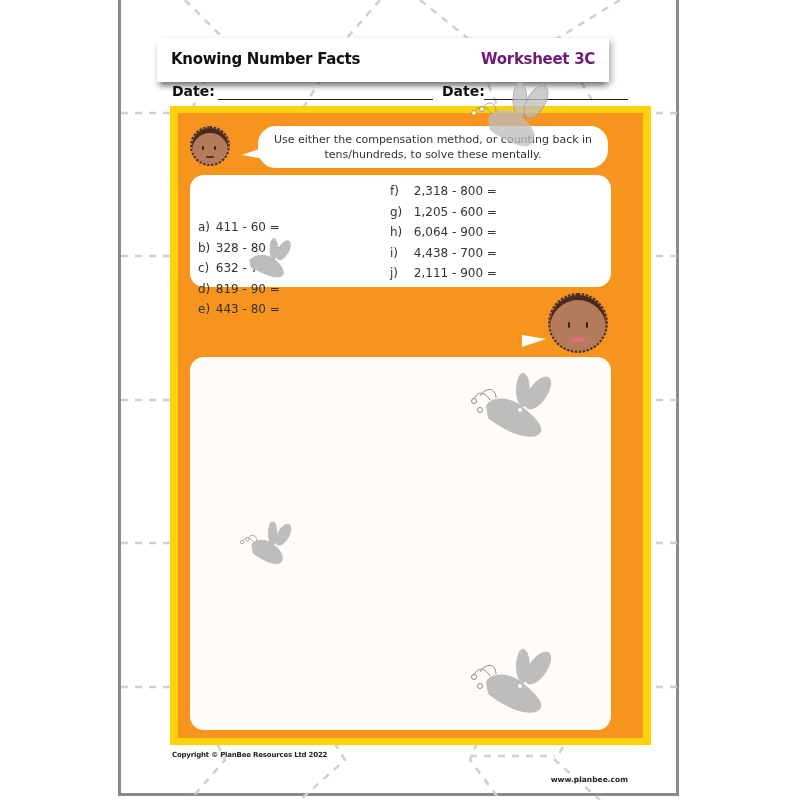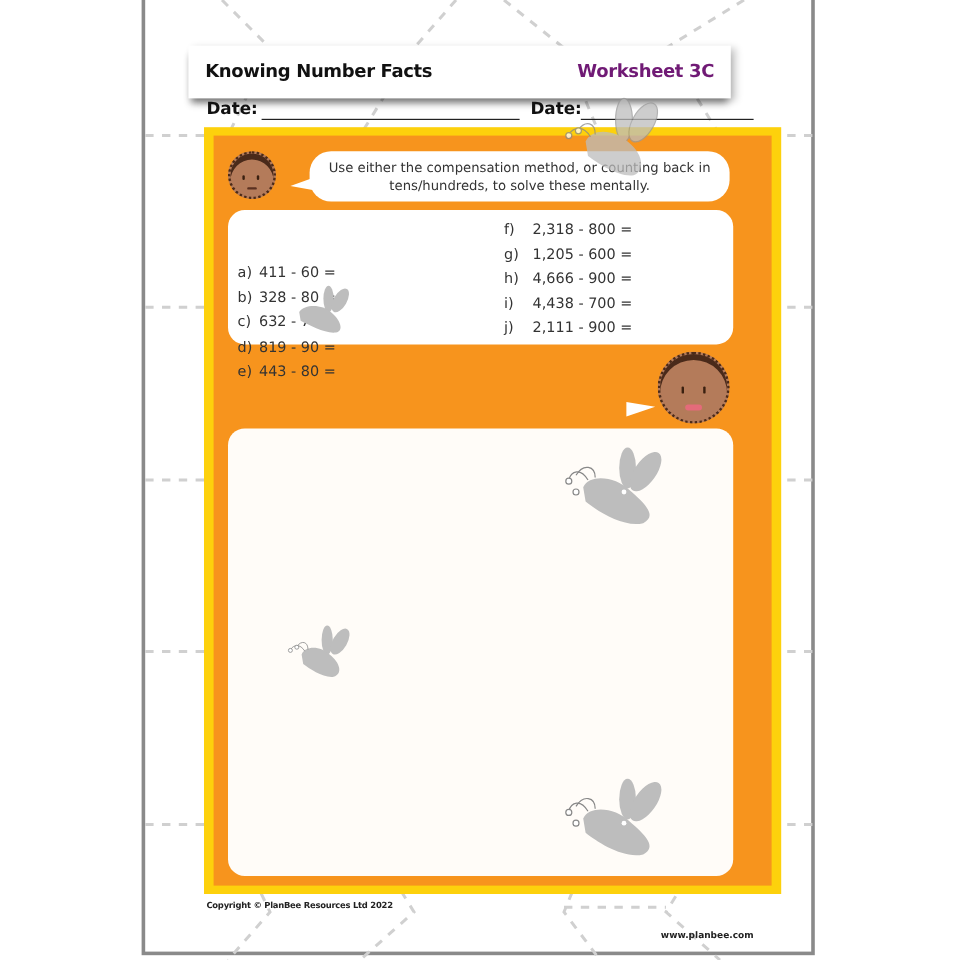--- a/index.html
+++ b/index.html
@@ -99,24 +99,24 @@
     </div>
 
     <div class="problems">
       <div class="col" style="left:8px;margin-top:36px;">
         <div><span class="let">a)</span> <span>411 - 60 =</span></div>
         <div><span class="let">b)</span> <span>328 - 80 =</span></div>
         <div><span class="let">c)</span> <span>632 - 70 =</span></div>
         <div><span class="let">d)</span> <span>819 - 90 =</span></div>
         <div><span class="let">e)</span> <span>443 - 80 =</span></div>
       </div>
-      <div class="col col2" style="left:230px;">
+      <div class="col col2" style="left:200px;">
         <div><span class="let">f)</span> <span>2,318 - 800 =</span></div>
         <div><span class="let">g)</span> <span>1,205 - 600 =</span></div>
-        <div><span class="let">h)</span> <span>4,666 - 900 =</span></div>
+        <div><span class="let">h)</span> <span>6,064 - 900 =</span></div>
         <div><span class="let">i)</span> <span>4,438 - 700 =</span></div>
         <div><span class="let">j)</span> <span>2,111 - 900 =</span></div>
       </div>
     </div>
 
     <div class="tail2"></div>
     <div class="face" style="left:370px; top:180px; width:56px; height:56px;">
       <span class="eye" style="left:18px; top:27px; height:6px;"></span>
       <span class="eye" style="left:36px; top:27px; height:6px;"></span>
       <span class="mouth" style="left:21px; top:42px; width:14px; height:5px;"></span>

